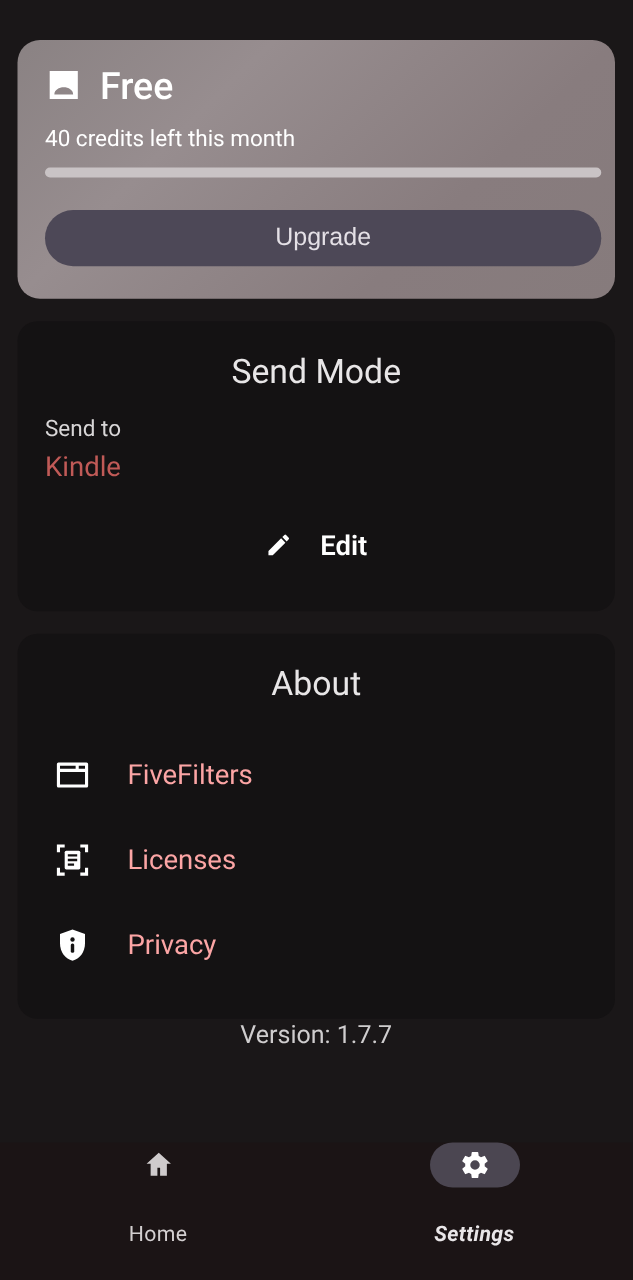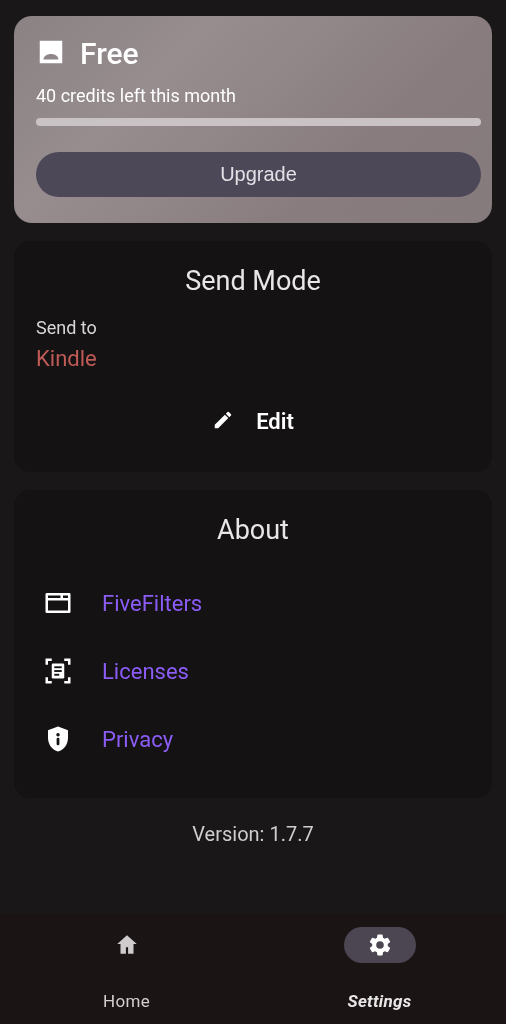--- a/index.html
+++ b/index.html
@@ -14,20 +14,21 @@
 
   .content {
     padding: 16px 14px;
   }
 
   
   .account-card {
     background: linear-gradient(135deg, #8a8283 0%, #978d8f 30%, #887c7e 70%, #867b7c 100%);
     border-radius: 18px;
     padding: 20px 11px 26px 22px;
+    margin-top: 16px;
   }
   .account-header {
     display: flex;
     align-items: center;
     gap: 14px;
     margin-bottom: 14px;
   }
   .account-header svg { flex: 0 0 auto; }
   .plan-name {
     color: #ffffff;
@@ -108,44 +109,42 @@
     padding: 16px 0;
     cursor: pointer;
   }
   .about-item .icon-wrap {
     width: 44px;
     display: flex;
     justify-content: center;
   }
   .about-item span {
     font-size: 22px;
-    color: #8b5cf6;
+    color: #fca5a5;
   }
 
   .version-text {
     text-align: center;
     font-size: 20px;
     color: #cfcdce;
-    margin-top: 24px;
   }
 
   
   .bottom-nav {
     position: absolute;
     left: 0; right: 0; bottom: 0;
     height: 110px;
     background: #1b1415;
     display: flex;
   }
   .nav-item {
     flex: 1;
     display: flex;
     flex-direction: column;
     align-items: center;
-    justify-content: center;
     gap: 28px;
     cursor: pointer;
   }
   .nav-icon-wrap {
     width: 72px;
     height: 36px;
     border-radius: 20px;
     display: flex;
     align-items: center;
     justify-content: center;

